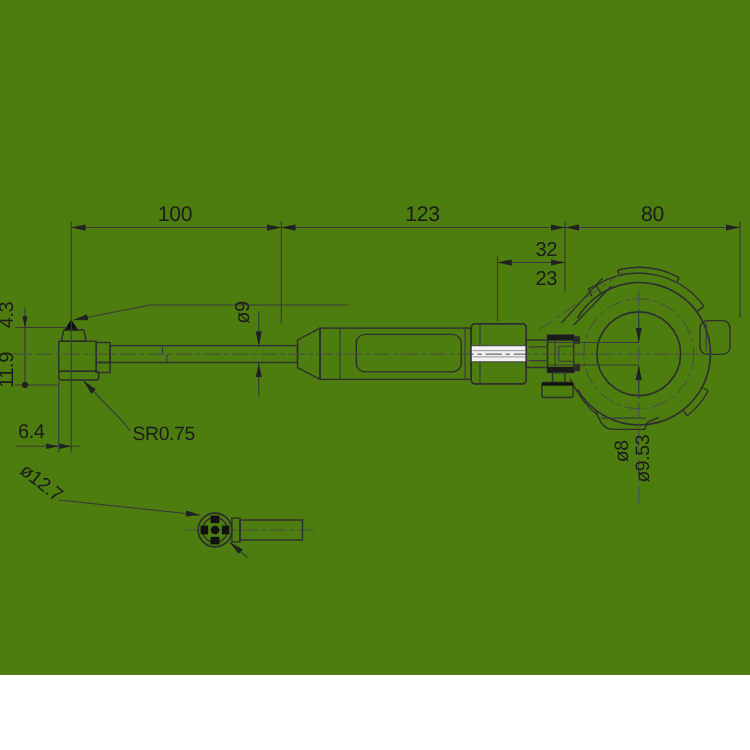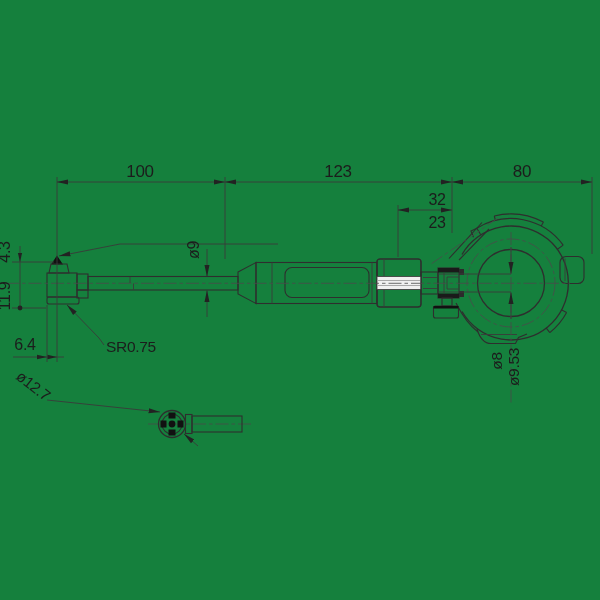--- a/index.html
+++ b/index.html
@@ -1,16 +1,16 @@
 <!DOCTYPE html>
 <html><head>
 <meta charset="utf-8">
 <style>
   html,body{margin:0;padding:0;background:#ffffff;}
-  .stage{width:600px;height:600px;position:relative;background:#15803d;overflow:hidden;}
+  .stage{width:600px;height:540px;position:relative;background:#4d7c0f;overflow:hidden;}
   svg{display:block;}
   text{font-family:"Liberation Sans",sans-serif;fill:#1c1c1c;letter-spacing:-0.3px;}
   .dimtxt{font-size:17px;}
   .sidetxt{font-size:16px;}
   .smalltxt{font-size:15.5px;}
   .thin{stroke:#3a3a3a;stroke-width:0.9;fill:none;}
   .ol{stroke:#2e2e2e;stroke-width:1.3;fill:none;}
   .ol2{stroke:#2e2e2e;stroke-width:1.1;fill:none;}
   .cl{stroke:#4a4a4a;stroke-width:0.8;fill:none;stroke-dasharray:13 3 3.5 3;}
 </style>

